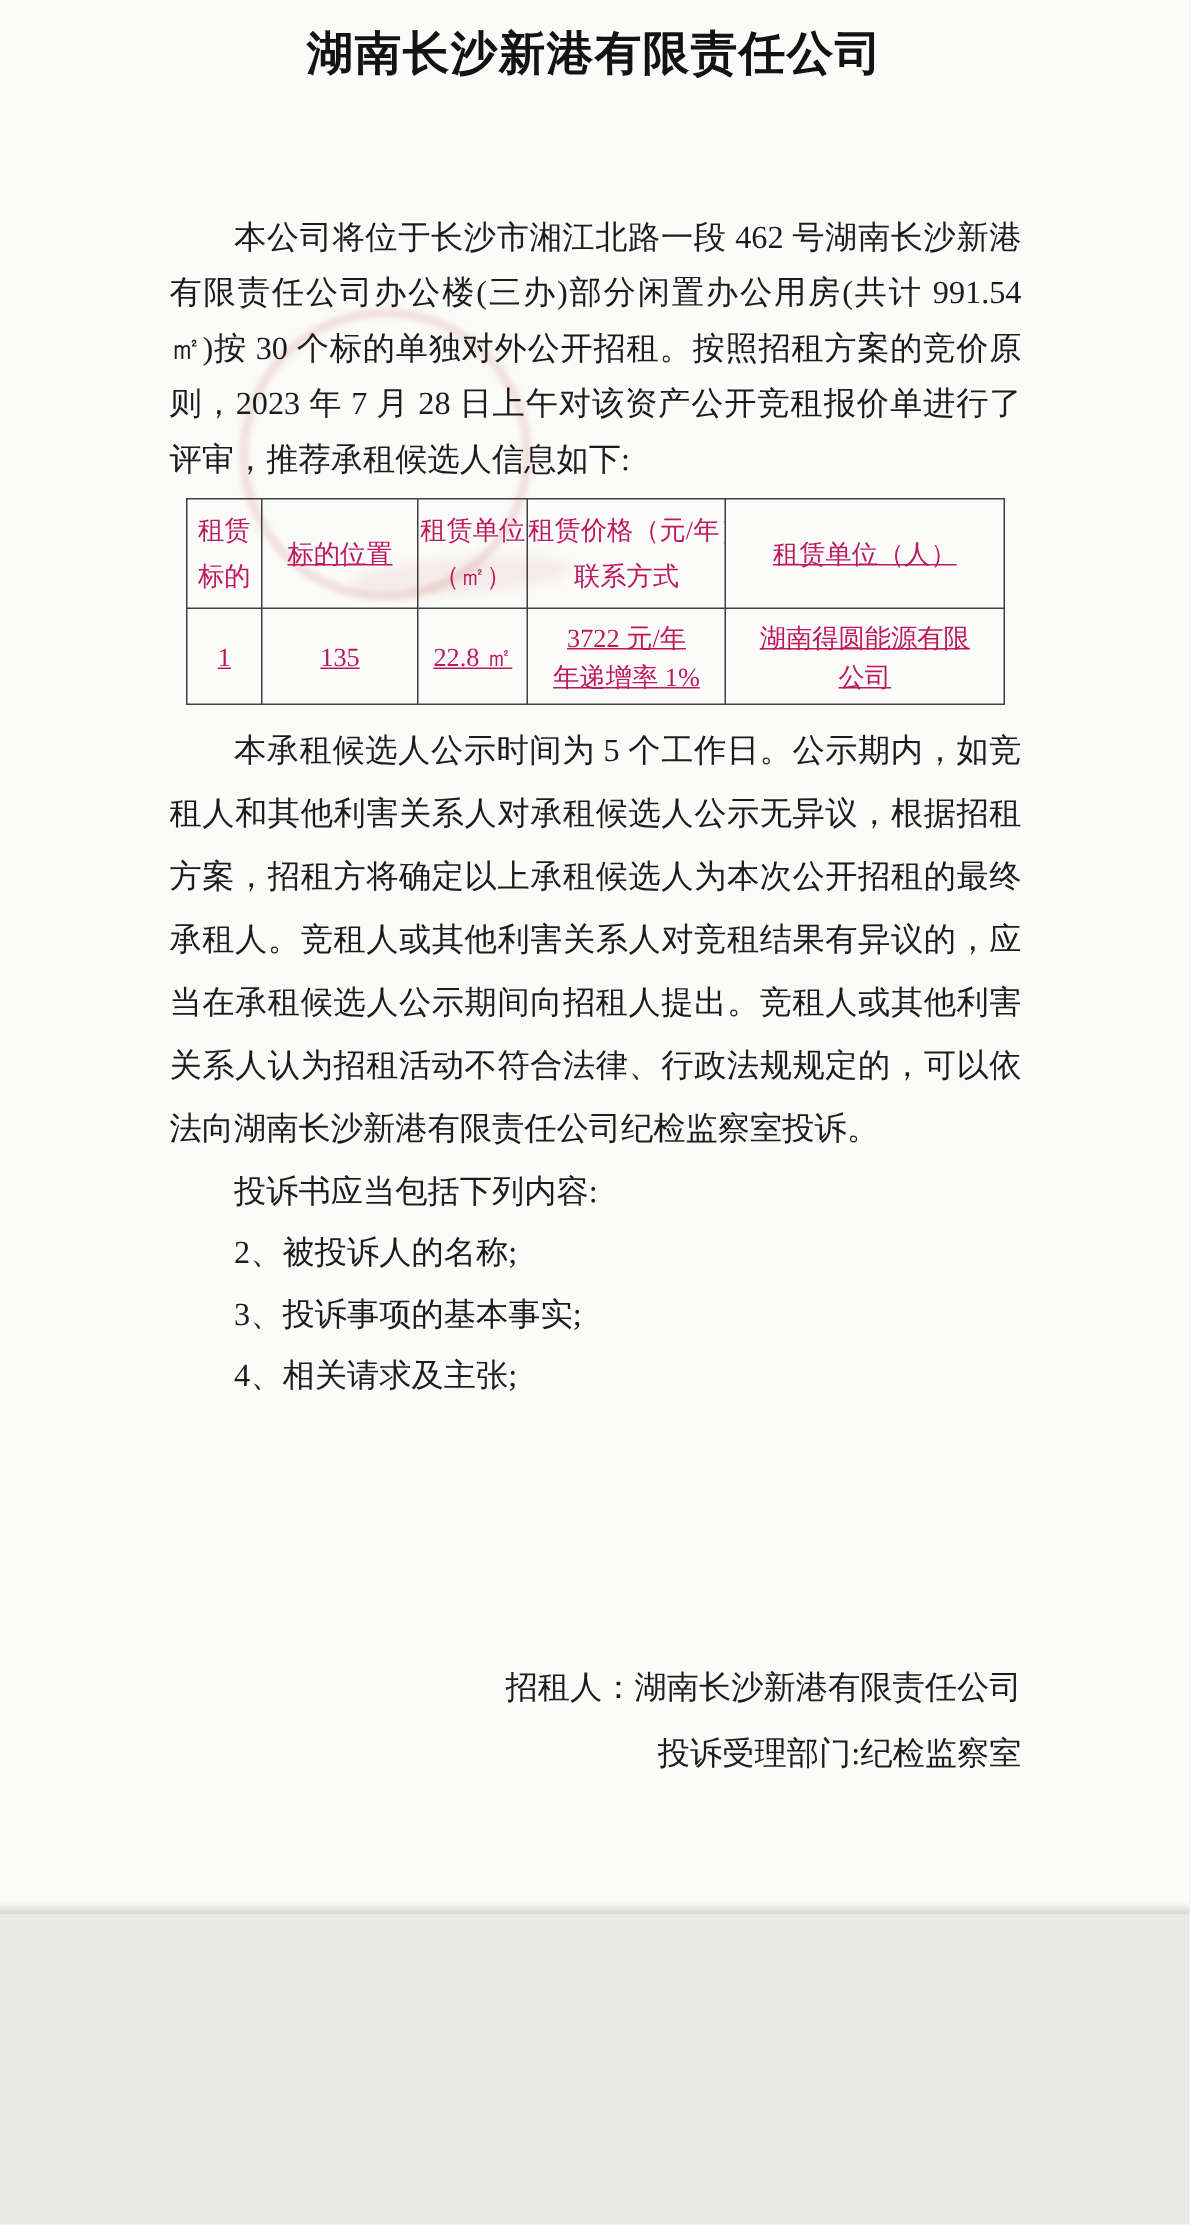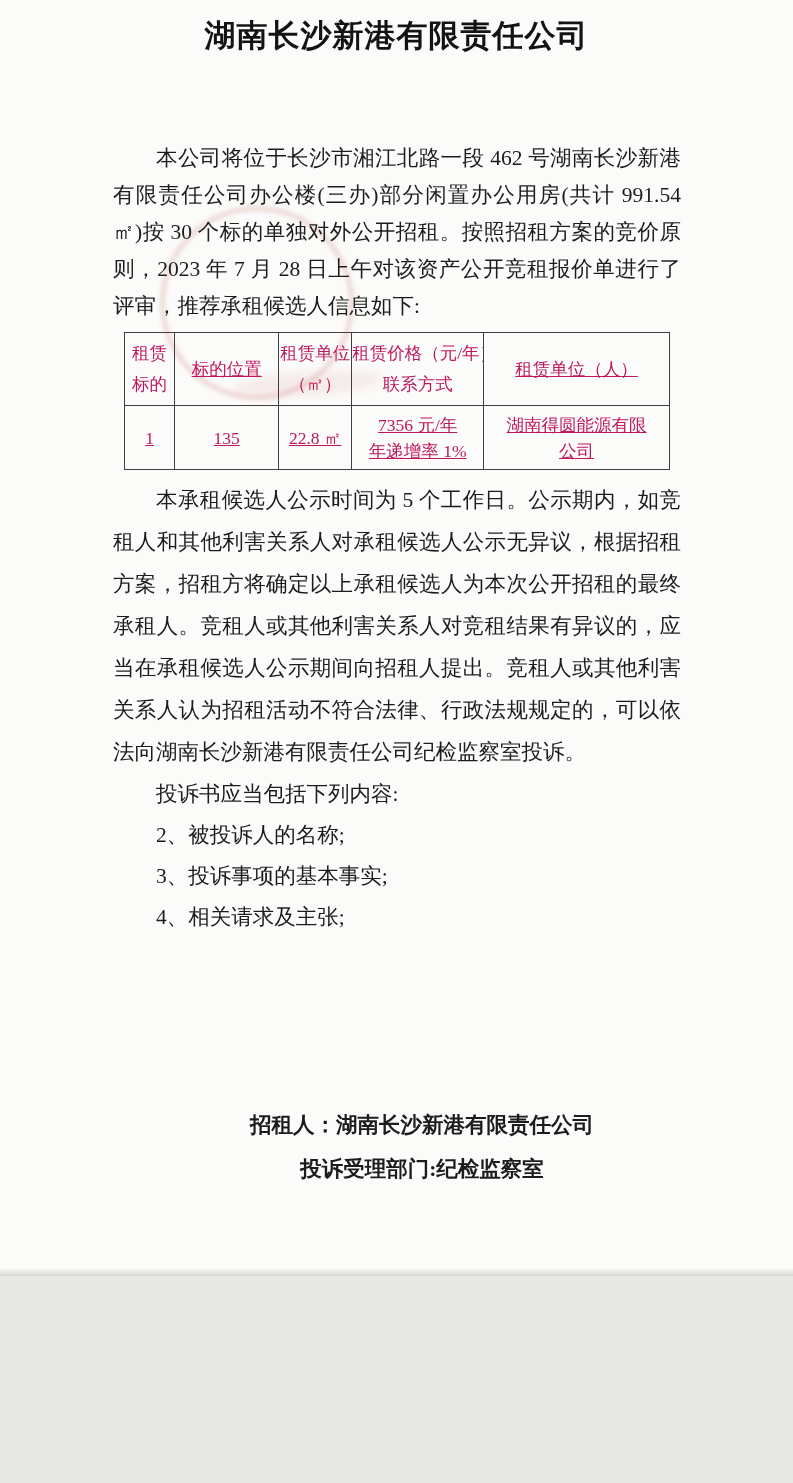--- a/index.html
+++ b/index.html
@@ -43,21 +43,21 @@
     text-align:center; vertical-align:middle;
     font-weight:normal; padding:0; overflow:hidden;
   }
   .bid-table tr.hdr  { height:73px; }
   .bid-table tr.data { height:64px; }
   .cell-line { line-height:26px; white-space:nowrap;text-decoration:underline; }
   .cell-line-sp { line-height:31px; white-space:nowrap; }
   
   .footer-block {
     margin-top:166px; padding-left:50px;
-    line-height:43.5px; text-align:center;font-weight:bold;
+    line-height:43.5px; text-align:right;
   }
   
   .signature {
     position:absolute; top:1351px; right:121px; width:272px;
     text-align:center; font-size:21.5px; color:#1c1c1c;
   }
   .sig-date { margin-top:17px; padding-left:22px; letter-spacing:1px; }
   
   .seal {
     position:absolute; left:424px; top:1274px;
@@ -133,21 +133,21 @@
           <td>
             <div class="cell-line">1</div>
           </td>
           <td>
             <div class="cell-line">135</div>
           </td>
           <td>
             <div class="cell-line">22.8 ㎡</div>
           </td>
           <td>
-            <div class="cell-line">7356 元/年</div>
+            <div class="cell-line">3722 元/年</div>
             <div class="cell-line">年递增率 1%</div>
           </td>
           <td>
             <div class="cell-line">湖南得圆能源有限</div>
             <div class="cell-line">公司</div>
           </td>
         </tr>
       </tbody>
     </table>
 

